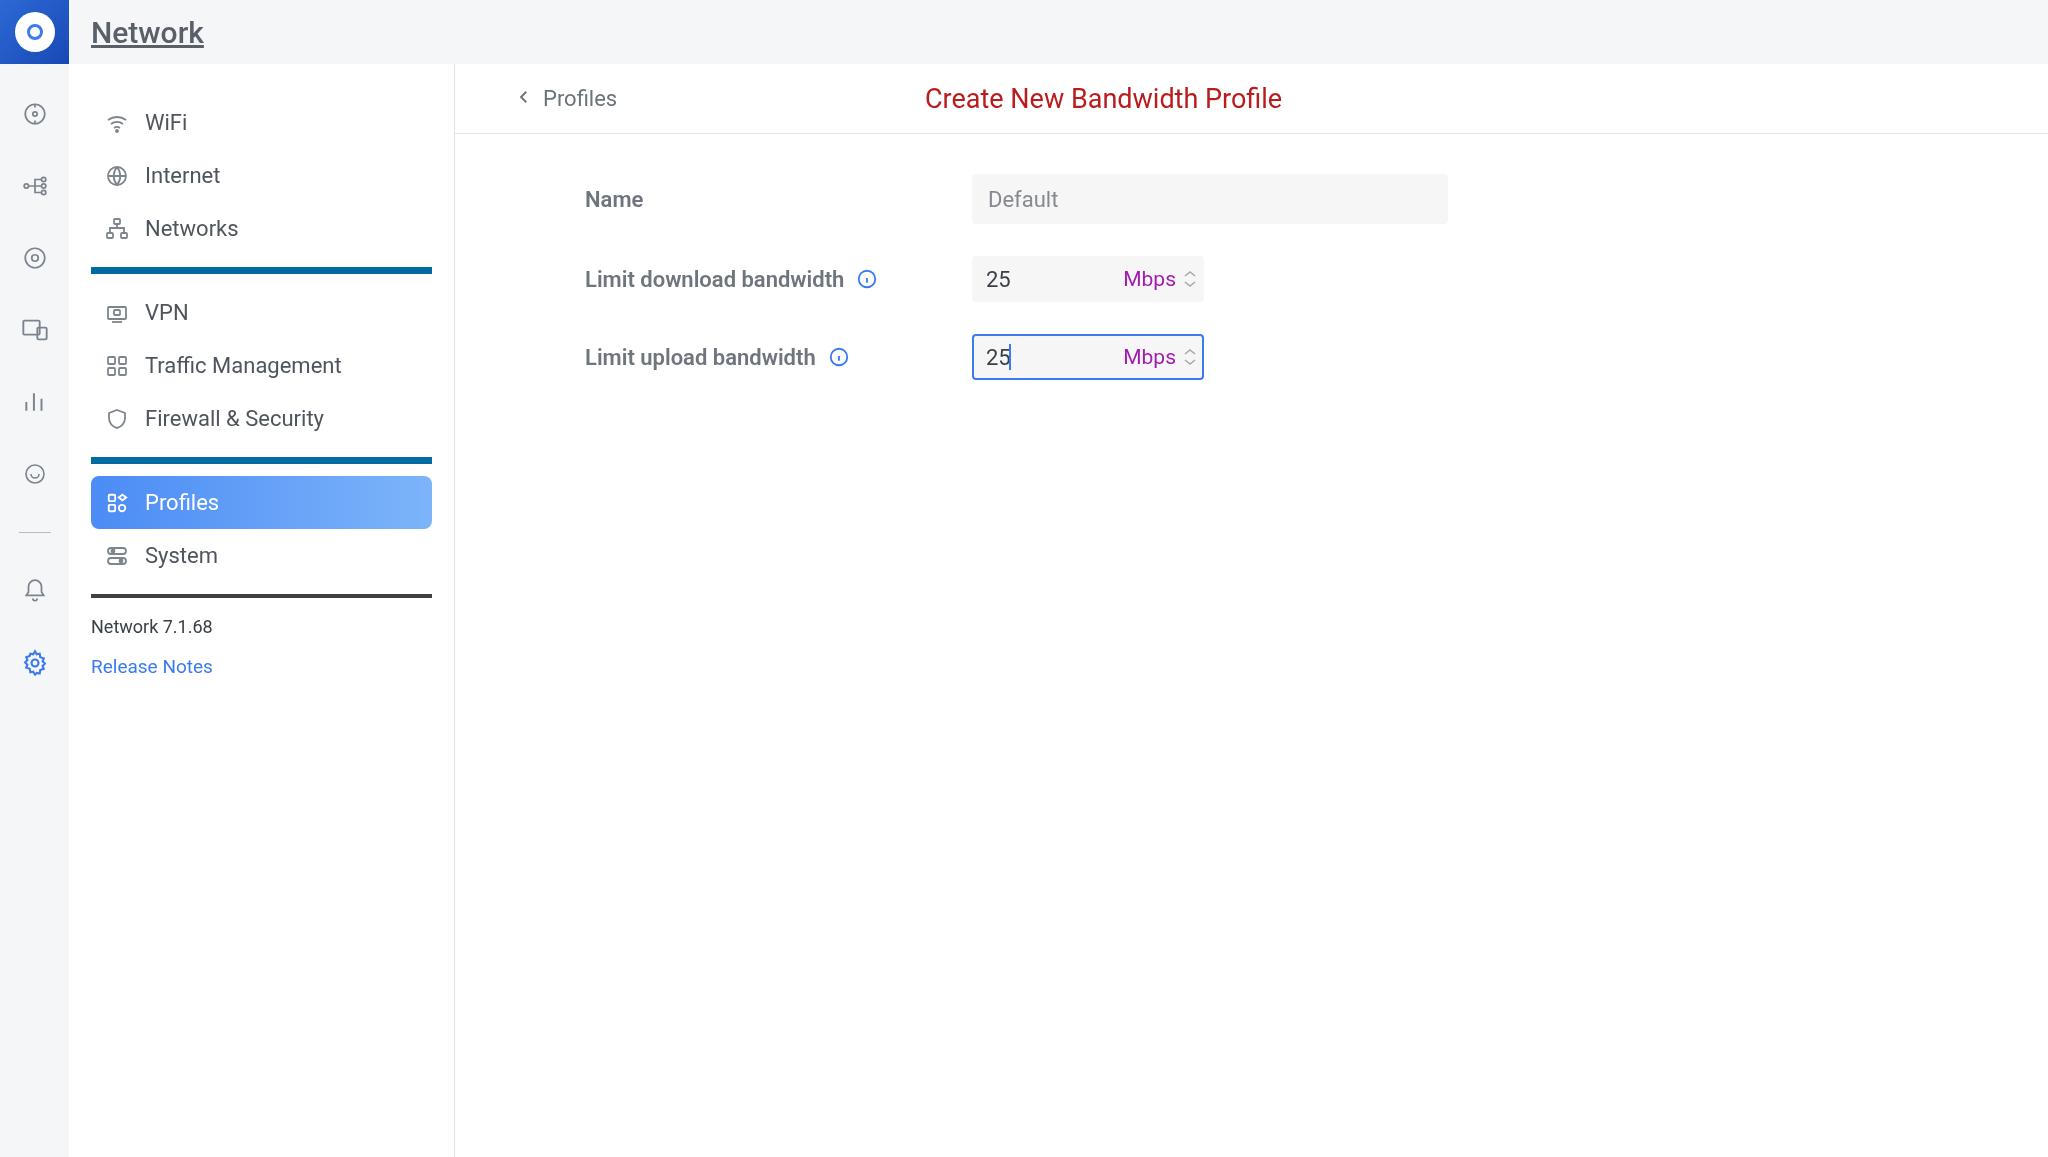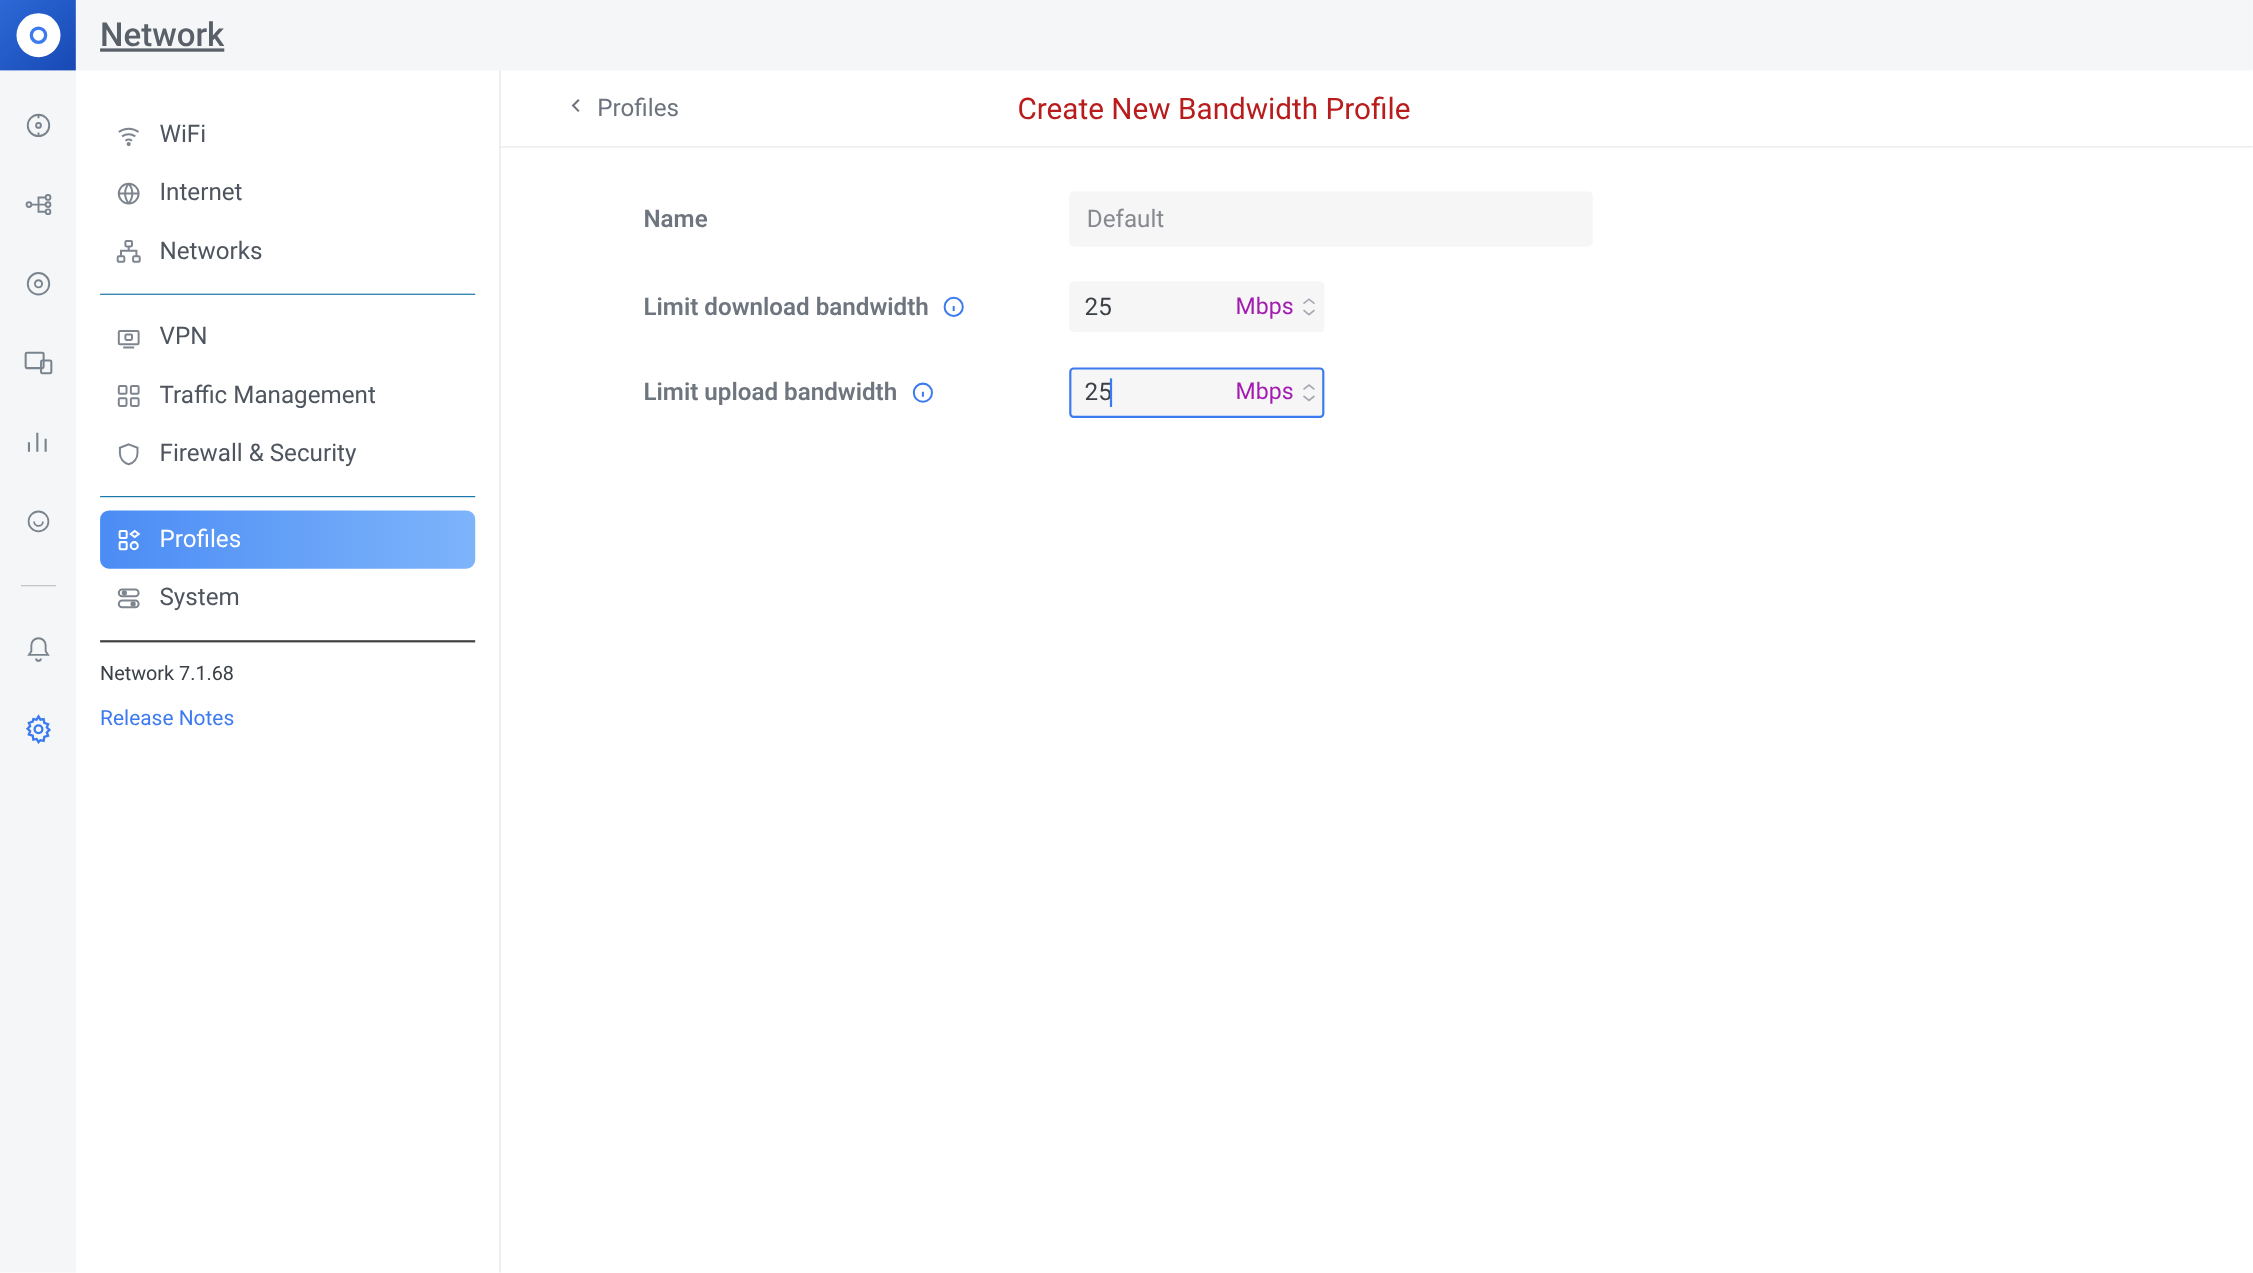--- a/index.html
+++ b/index.html
@@ -152,21 +152,21 @@
     .search-input::placeholder {
       color: #8b9198;
     }
     
     .nav-group {
       margin: 0 22px;
       padding: 12px 0;
     }
     
     .nav-group + .nav-group {
-      border-top: 1px solid #0369a1;
+      border-top: 7px solid #0369a1;
     }
     
     .nav-item {
       display: flex;
       align-items: center;
       gap: 16px;
       padding: 14px 14px;
       border-radius: 8px;
       cursor: pointer;
       font-size: 22px;
@@ -188,21 +188,21 @@
       color: #7e858e;
       display: flex;
       align-items: center;
       justify-content: center;
       flex-shrink: 0;
     }
     
     .version-block {
       margin: 0 22px;
       padding: 18px 0 0;
-      border-top: 2px solid #404040;
+      border-top: 4px solid #404040;
     }
     
     .version-text {
       font-size: 18px;
       color: #3b4047;
       margin-bottom: 18px;
     }
     
     .release-link {
       font-size: 19px;

